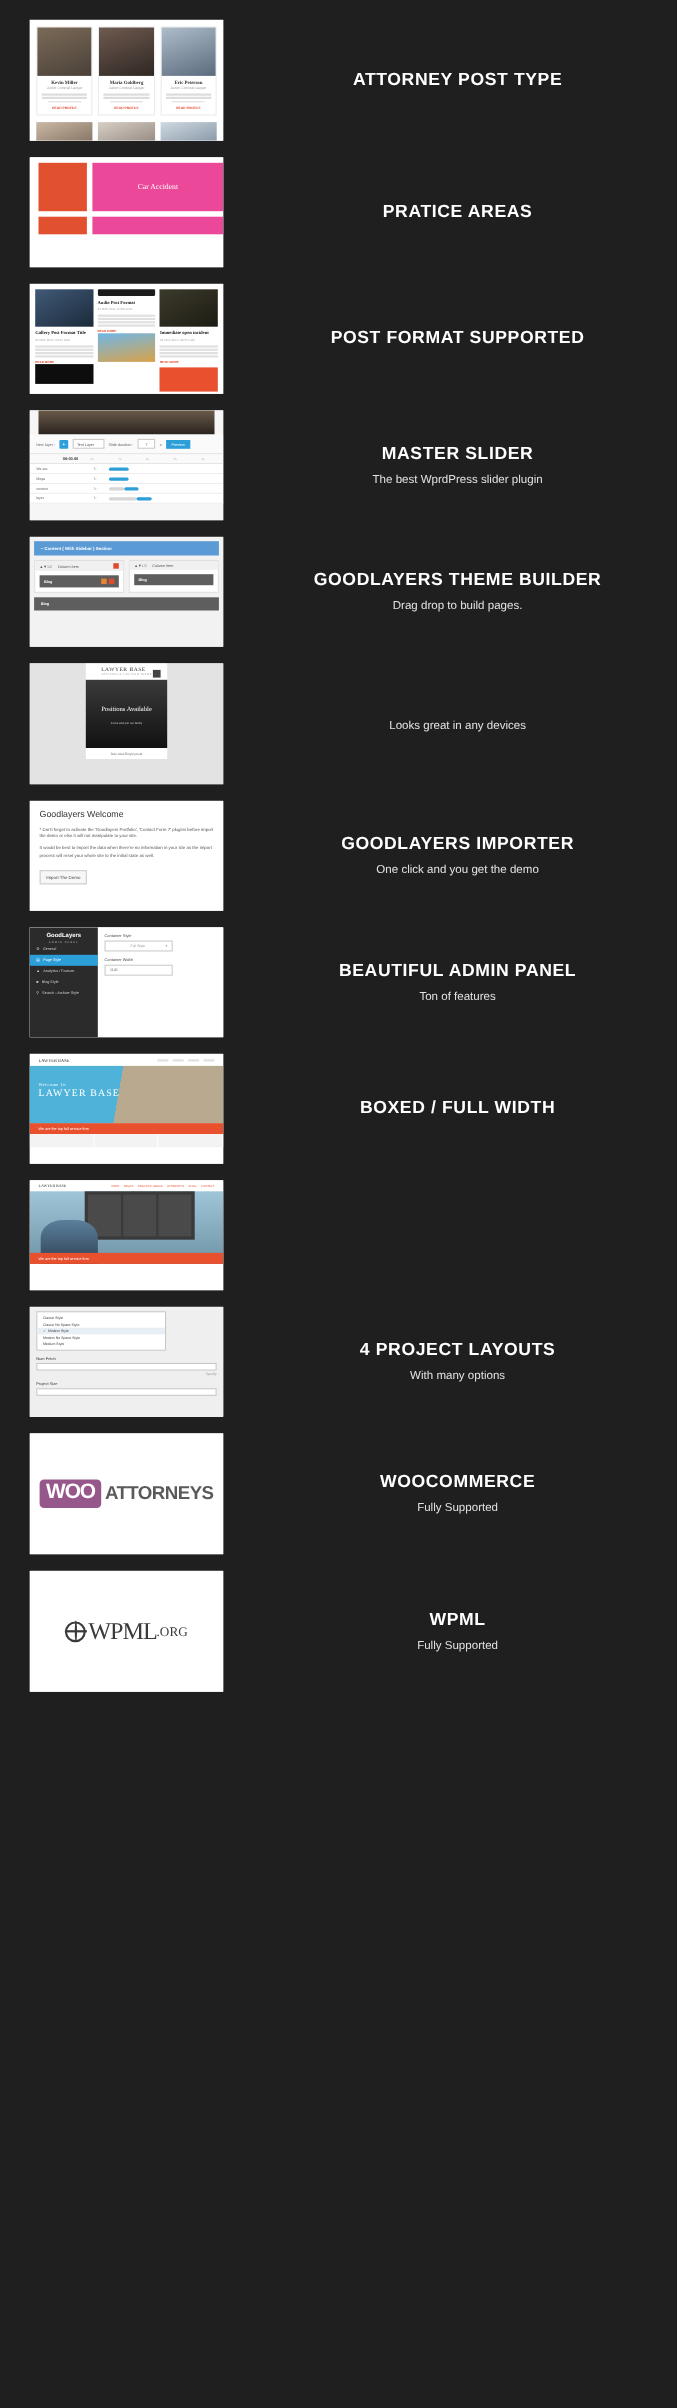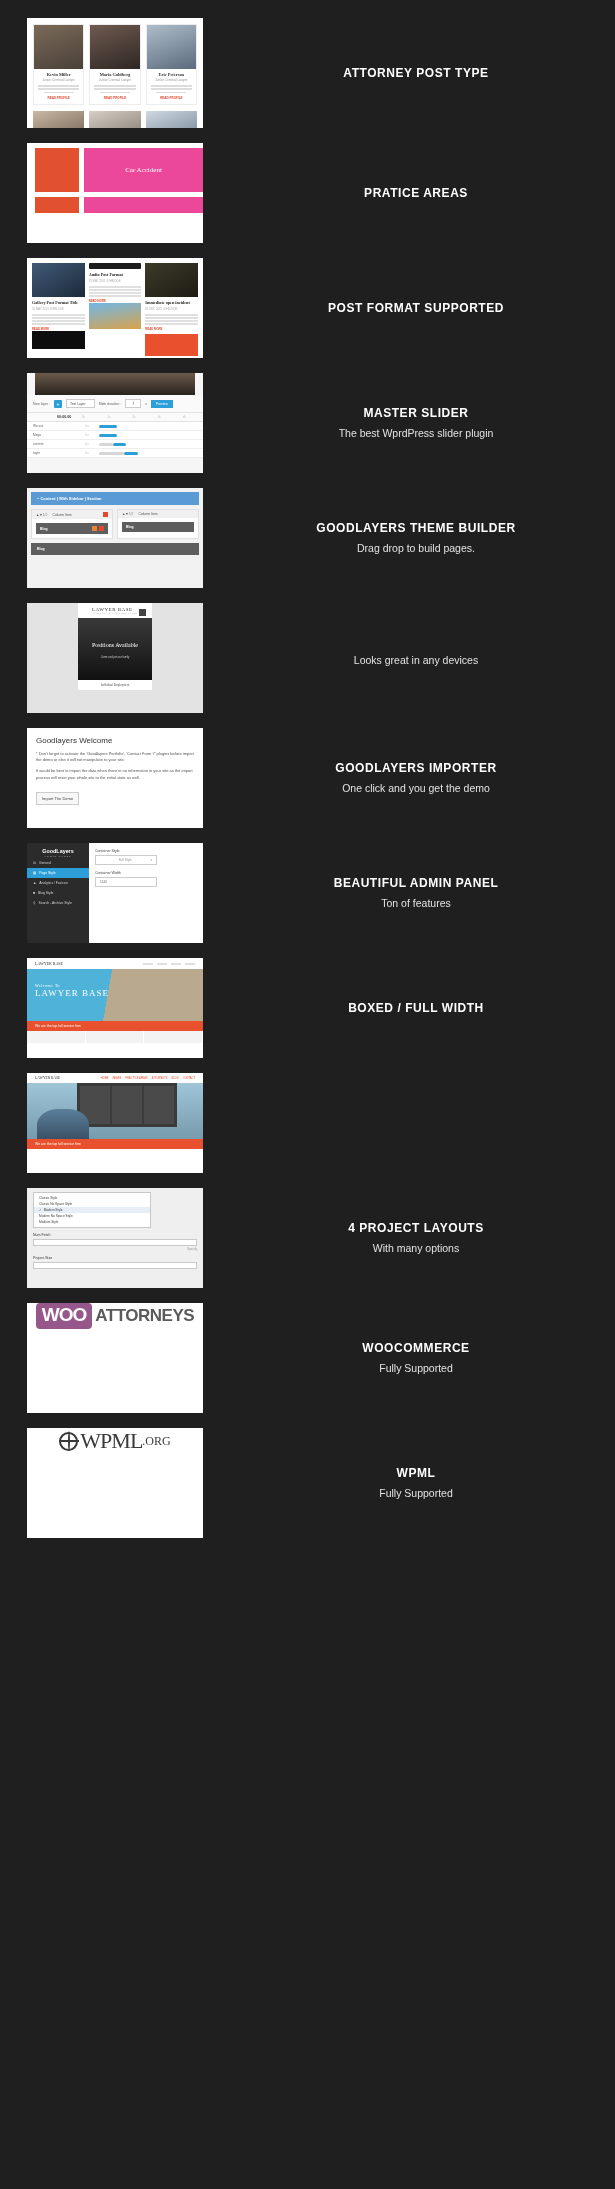--- a/index.html
+++ b/index.html
@@ -38,21 +38,21 @@
   }
   .thumb.tall { height: 110px; }
 
   .caption {
     flex: 1;
     text-align: center;
     padding: 0 10px 0 24px;
     color: #ffffff;
   }
   .cap-title {
-    font-size: 12px;
+    font-size: 16px;
     font-weight: bold;
     letter-spacing: 0.55px;
     color: #ffffff;
     line-height: 1.35;
   }
   .cap-sub {
     font-size: 10.5px;
     font-weight: normal;
     color: #e2e2e2;
     margin-top: 5px;
@@ -197,21 +197,21 @@
   .pl { background:#efefef; height:100%; padding:4px 6px; position:relative;}
   .pl-drop { background:#fff; border:1px solid #c8c8c8; padding:2px 0; width:118px; }
   .pl-drop div { font-size:3.2px; color:#444; padding:1px 5px; }
   .pl-drop div.sel { background:#e8eef6; }
   .pl-drop div.check:before { content:"\2713"; margin-right:2px; }
   .pl-lbl { font-size:3.6px; color:#333; margin:5px 0 2px; }
   .pl-inp { border:1px solid #c8c8c8; background:#fff; height:7px; width:100%; }
   .pl-hint { font-size:3px; color:#999; text-align:right; margin-top:1px; }
 
   
-  .logo-box { background:#fff; height:100%; display:flex; align-items:flex-start; justify-content:center; }
+  .logo-box { background:#fff; height:100%; display:flex; align-items:center; justify-content:center; }
   .woo { font-family:"Liberation Sans", sans-serif; display:flex; align-items:center; }
   .woo-w { background:#96588a; color:#fff; font-size:19px; font-weight:bold; padding:1px 6px 3px;
     border-radius:4px; letter-spacing:-1px; }
   .woo-c { color:#5a5a5a; font-size:17px; font-weight:bold; letter-spacing:-0.5px; margin-left:3px; }
   .wpml { display:flex; align-items:center; }
   .wpml-globe { width:19px; height:19px; border:2.4px solid #3a3a3a; border-radius:50%;
     position:relative; margin-right:2px; }
   .wpml-globe:before { content:""; position:absolute; left:50%; top:-2.4px; bottom:-2.4px;
     width:2px; margin-left:-1px; background:#3a3a3a; border-radius:50%; }
   .wpml-globe:after { content:""; position:absolute; top:50%; left:-2.4px; right:-2.4px;

